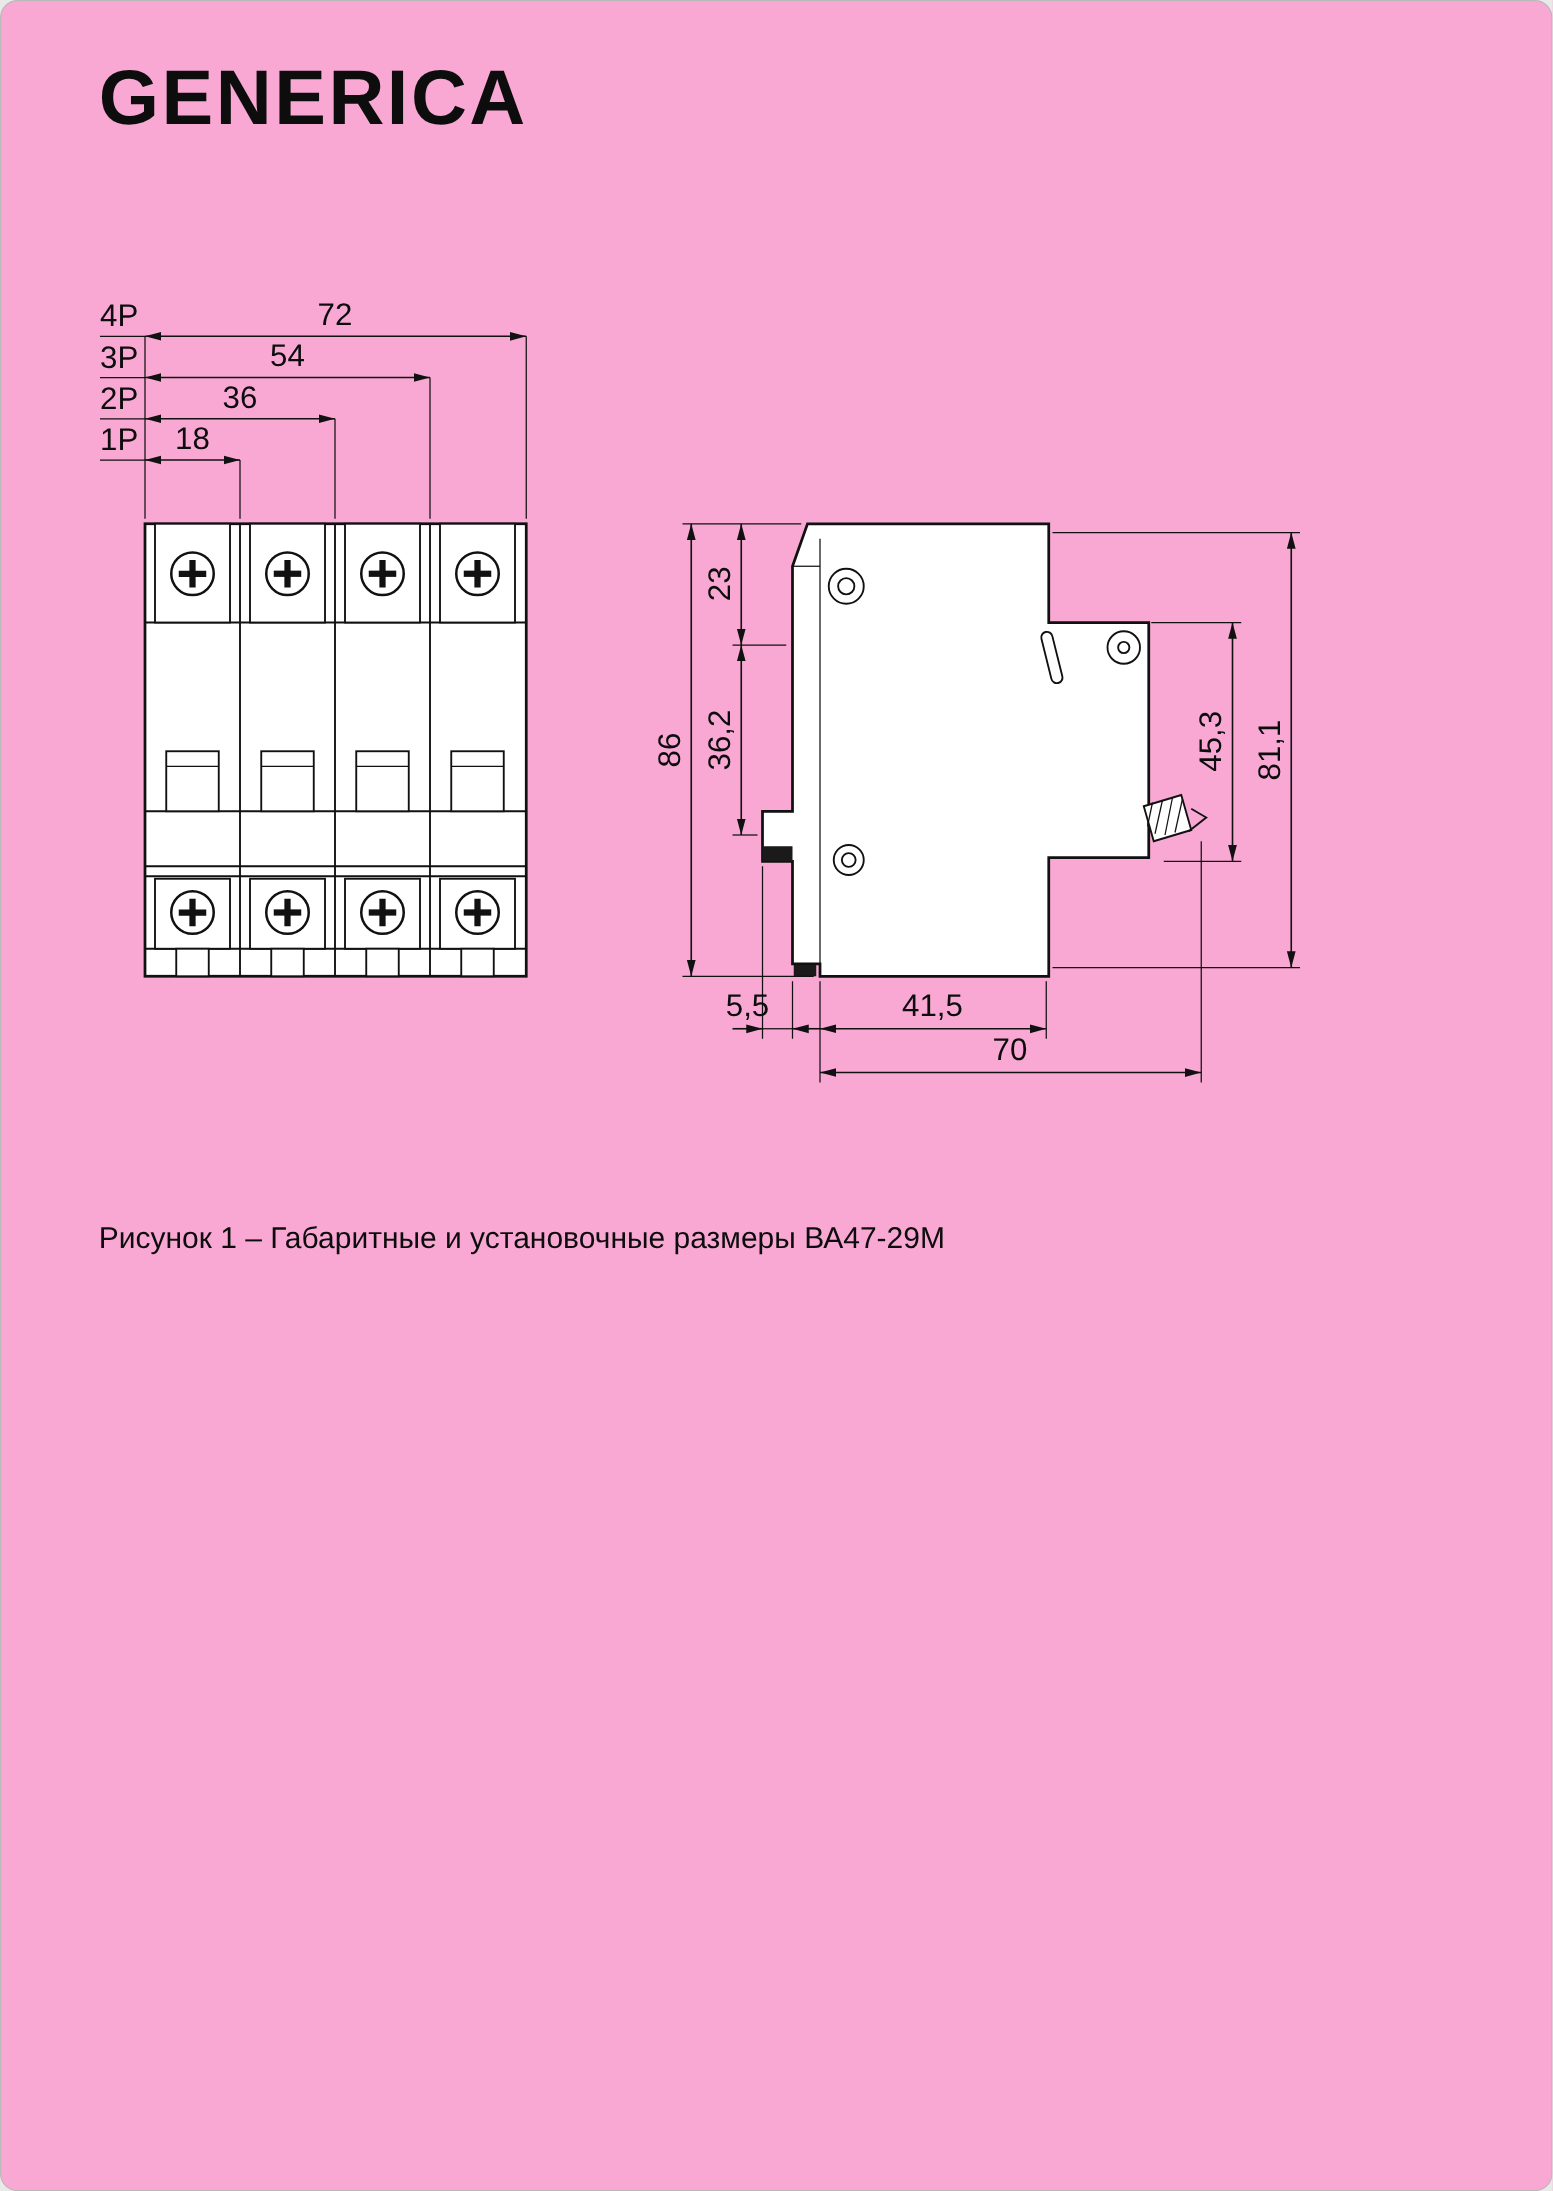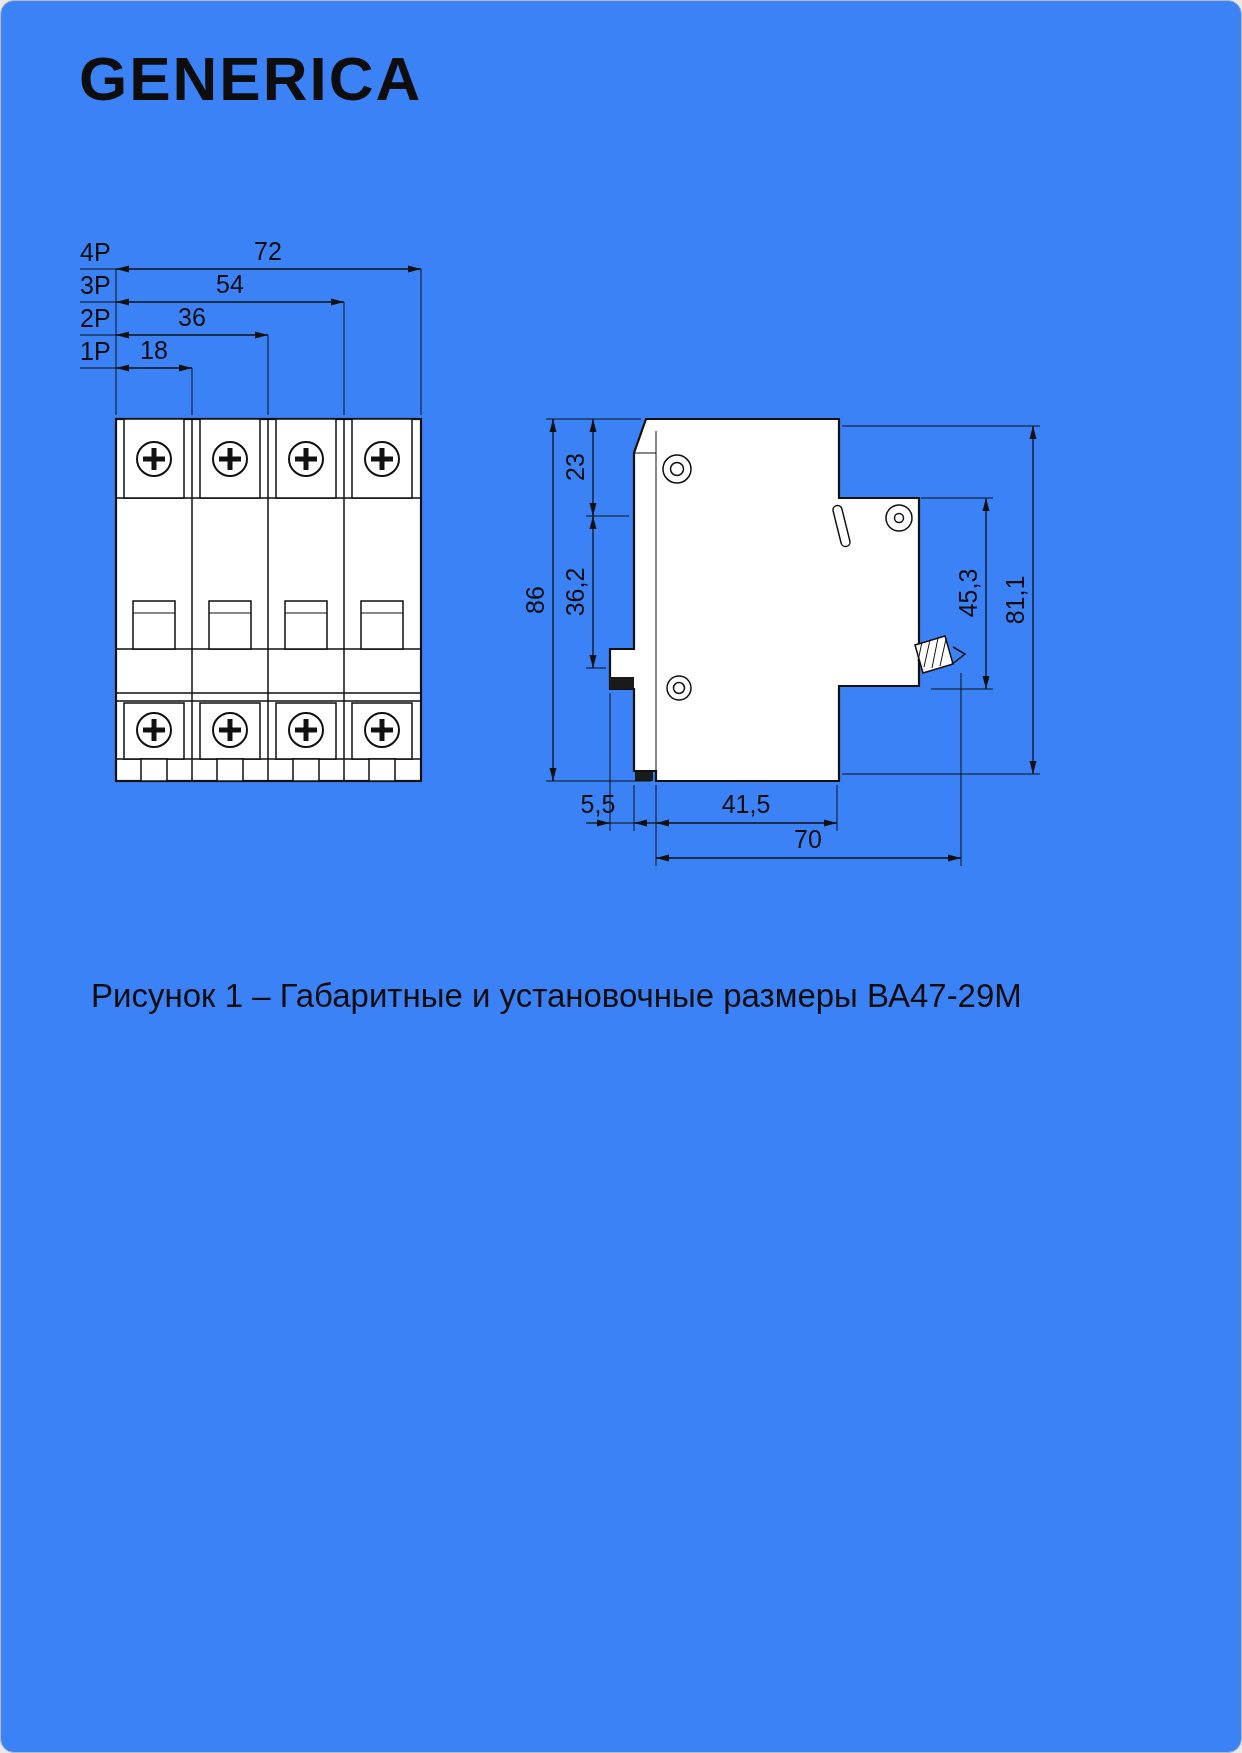--- a/index.html
+++ b/index.html
@@ -1,28 +1,28 @@
 <!DOCTYPE html>
 <html><head>
 <meta charset="utf-8">
 <style>
   * { margin:0; padding:0; box-sizing:border-box; }
   html,body { background:#e9e9e9; }
   body { font-family:"Liberation Sans", sans-serif; }
   .page {
     position:relative; width:1242px; height:1753px; margin:0 auto;
-    background:#3b82f6; border:1px solid #b9b9b9; border-radius:14px; overflow:hidden;
+    background:#f9a8d4; border:1px solid #b9b9b9; border-radius:14px; overflow:hidden;
   }
   .logo {
     position:absolute; top:42px; left:78px;
     font-size:62px; font-weight:bold; letter-spacing:2px; color:#0d0d0d;
   }
   .caption {
     position:absolute; top:976px; left:78px;
-    font-size:33px; color:#0d0d0d;margin-left:12px;
+    font-size:24px; color:#0d0d0d;
   }
   svg.drawing { position:absolute; top:0; left:0; }
   .thin  { stroke:#111; stroke-width:1;   fill:none; }
   .dim   { stroke:#111; stroke-width:1.3; fill:none; }
   .med   { stroke:#111; stroke-width:1.5; fill:none; }
   .thick { stroke:#111; stroke-width:2.2; fill:#fff; }
   .detail{ stroke:#111; stroke-width:1.5; fill:#fff; }
   .dimtext { font-size:25px; fill:#0d0d0d; stroke:none; font-family:"Liberation Sans", sans-serif; }
 </style>
 </head>

